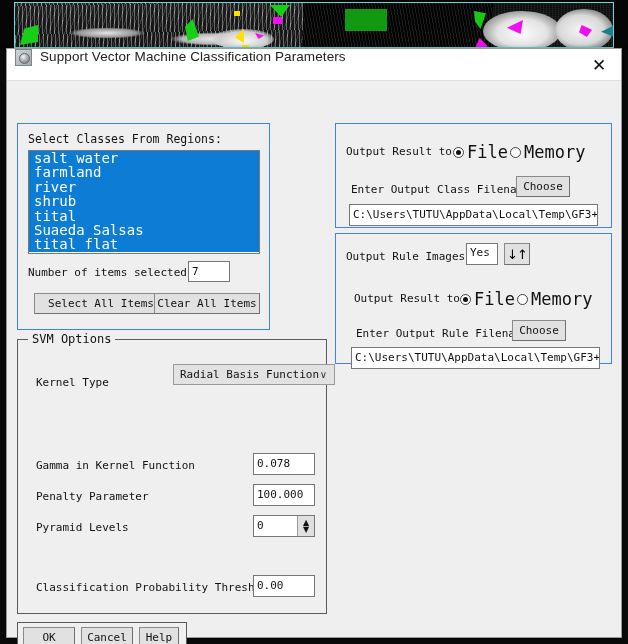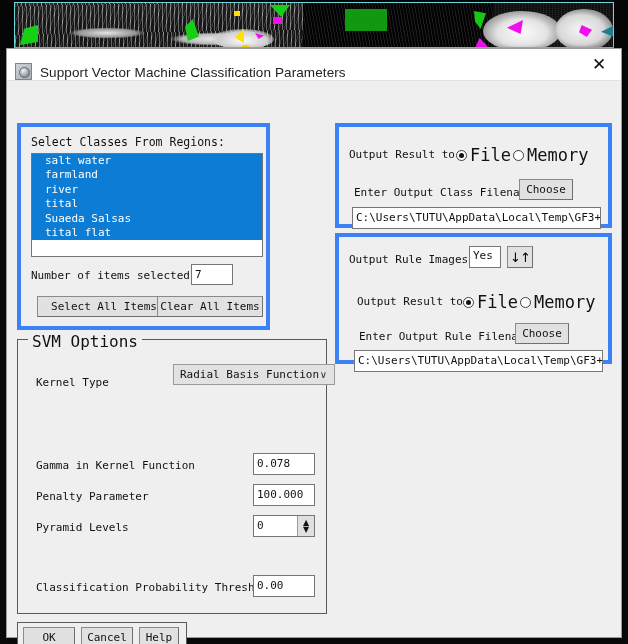--- a/index.html
+++ b/index.html
@@ -87,21 +87,21 @@
   
   #dialog {
     position:absolute; left:6px; top:48px; width:616px; height:590px;
     background:#efefef;
     border:1px solid #9b9b9b;
     box-shadow:2px 2px 6px rgba(0,0,0,0.55);
     display:flex; flex-direction:column;
   }
   #titlebar {
     height:32px; background:#ffffff;
-    display:flex; align-items:flex-end;
+    display:flex; align-items:flex-start;
     padding:0 0 0 8px;
     flex:0 0 32px;
     border-bottom:1px solid #e2e2e2;
   }
   #app-icon {
     width:17px; height:17px; flex:0 0 17px;
     background:linear-gradient(135deg,#cfd4d8,#a5acb2);
     border:1px solid #7d858c;
     position:relative; margin-right:8px;
   }
@@ -121,32 +121,32 @@
     display:flex; align-items:center; justify-content:center;
     font-family:"Liberation Sans", sans-serif; font-size:17px; color:#111;
     cursor:pointer;
   }
 
   #dlg-body { flex:1 1 auto; position:relative; }
 
   
   .panel {
     position:absolute;
-    border:4px solid #3b82f6;
+    border:1px solid #3b82f6;
     background:#efefef;
   }
   .groupbox {
     position:absolute;
     border:1px solid #5a5a5a;
     background:#efefef;
   }
   .groupbox > .gb-title {
     position:absolute; top:-8px; left:10px;
     background:#efefef; padding:0 4px;
-    font-size:16px; color:#111;
+    font-size:12px; color:#111;
     white-space:nowrap;
   }
   .lbl {
     position:absolute; font-size:11px; color:#111; white-space:nowrap;
   }
   .txtfield {
     position:absolute; background:#ffffff;
     border:1px solid #767676;
     font-size:11px; color:#111;
     padding:2px 3px; line-height:16px;
@@ -159,21 +159,21 @@
     font-size:11px; color:#111;
     display:flex; align-items:center; justify-content:center;
     cursor:pointer; white-space:nowrap;
   }
   .listbox {
     position:absolute; background:#ffffff;
     border:1px solid #767676;
     overflow:hidden;
   }
   .listbox .item {
-    font-size:11px; line-height:14.4px; padding:0 13px;
+    font-size:14px; line-height:14.4px; padding:0 5px;
     color:#111; white-space:nowrap; cursor:pointer;
   }
   .listbox .item.sel { background:#0c7cd5; color:#ffffff; }
   .combo {
     position:absolute; background:#e2e2e2;
     border:1px solid #9a9a9a;
     font-size:11px; color:#111;
     display:flex; align-items:center;
     padding-left:6px; cursor:pointer;
     white-space:nowrap;
@@ -263,20 +263,21 @@
   <div id="dlg-body">
 
     <div class="panel" style="left:10px; top:42px; width:253px; height:207px;">
 
       <div class="lbl" style="left:10px; top:8px; font-size:11.5px;">Select Classes From Regions:</div>
 
       <div class="listbox" style="left:10px; top:26px; width:232px; height:104px;">
         <div class="item sel">salt water</div>
         <div class="item sel">farmland</div>
         <div class="item sel">river</div>
+        <div class="item sel">shrub</div>
         <div class="item sel">tital</div>
         <div class="item sel">Suaeda Salsas</div>
         <div class="item sel">tital flat</div>
       </div>
 
       <div class="lbl" style="left:10px; top:142px;">Number of items selected:</div>
       <div class="txtfield" style="left:170px; top:137px; width:42px; height:21px;">7</div>
 
       <div class="btn" style="left:16px; top:169px; width:134px; height:21px;">Select All Items</div>
       <div class="btn" style="left:136px; top:169px; width:106px; height:21px;">Clear All Items</div>

